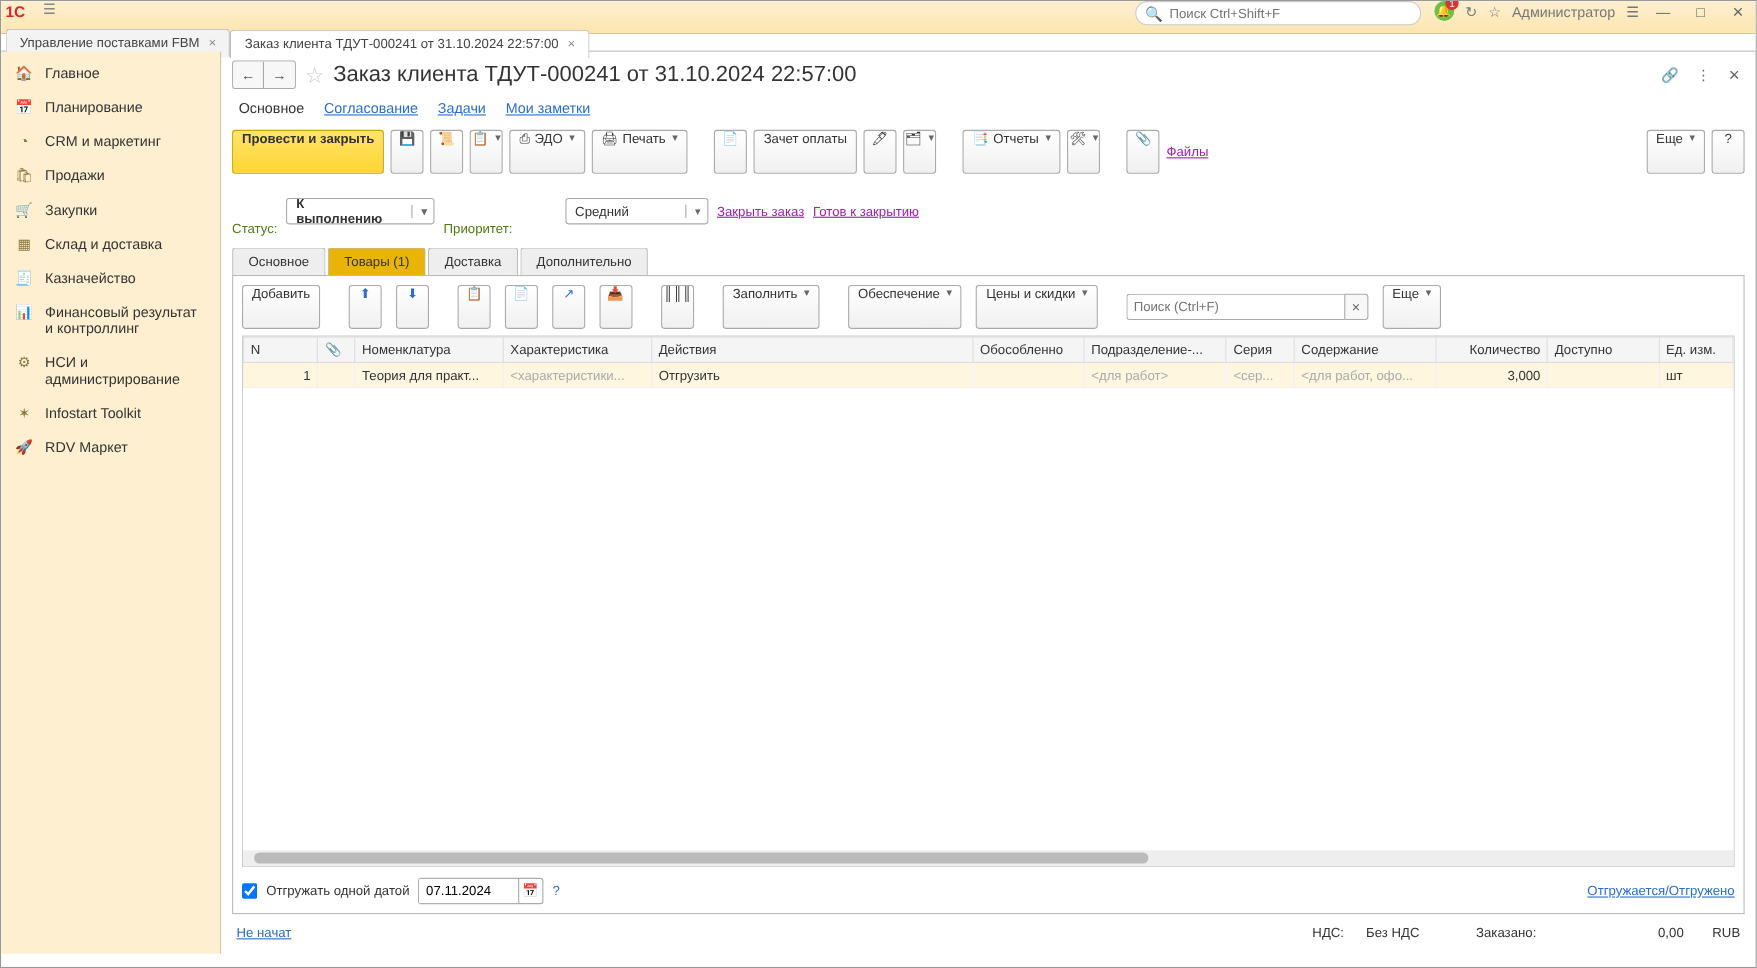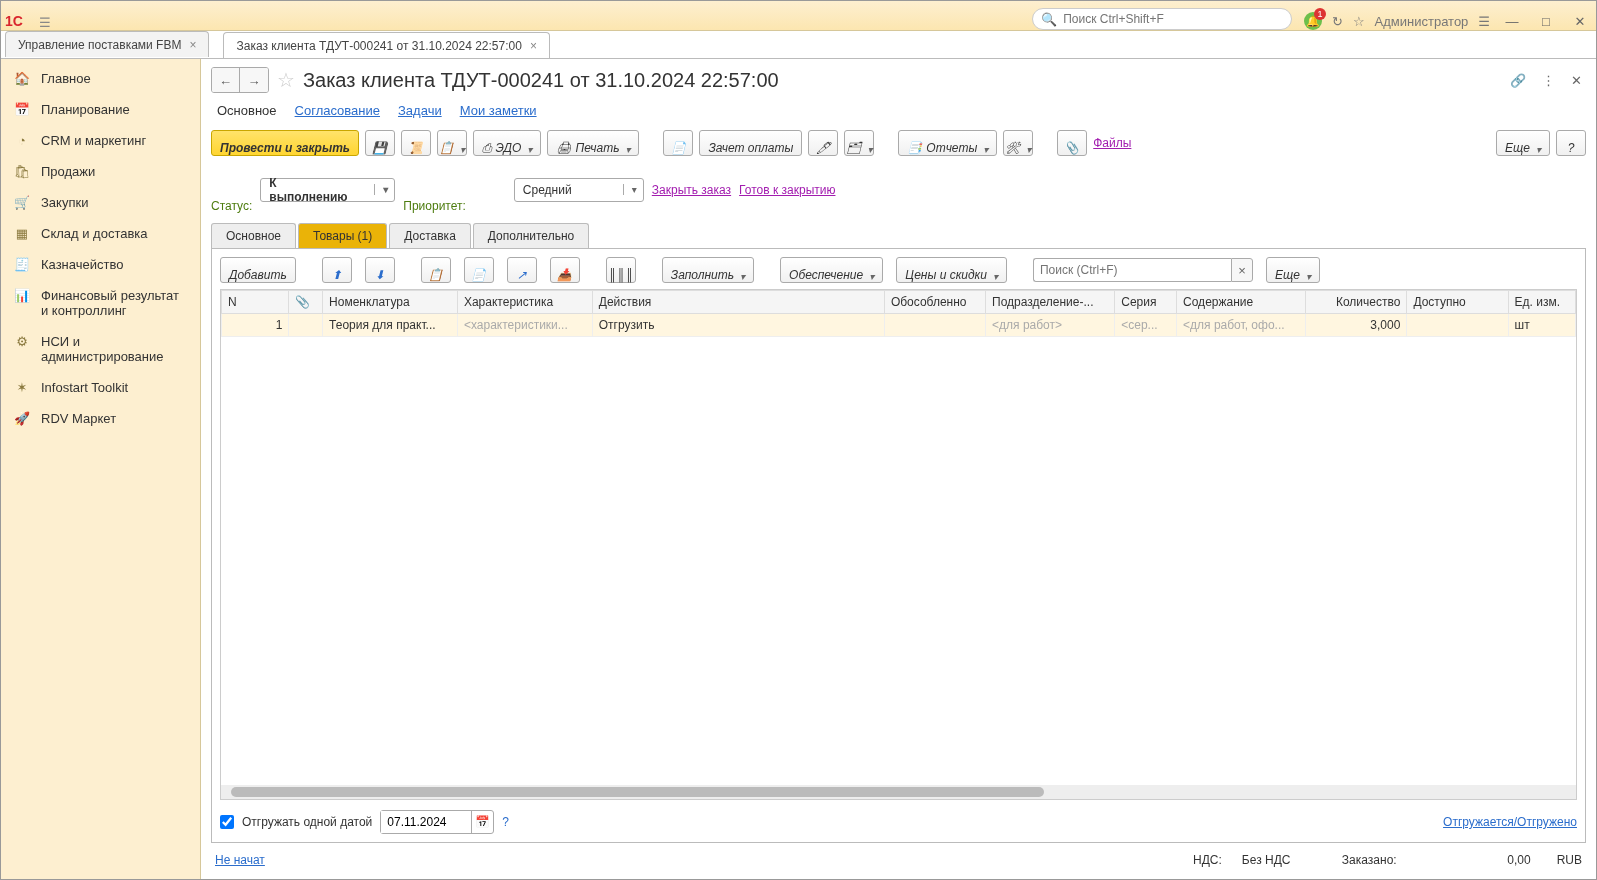--- a/index.html
+++ b/index.html
@@ -1,28 +1,28 @@
 <!DOCTYPE html>
 <html><head>
 <meta charset="utf-8">
 <style>
 * { box-sizing: border-box; margin: 0; padding: 0; font-family: Arial, sans-serif; }
 body { width: 1597px; height: 880px; overflow: hidden; background: #fff; font-size: 13px; color: #333; border: 1px solid #999; }
-.titlebar { height: 30px; background: linear-gradient(#fdefd0,#fce6b0); display: flex; align-items: flex-end; padding: 0 4px; border-bottom: 1px solid #d6c79a; }
+.titlebar { height: 30px; background: linear-gradient(#fdefd0,#fce6b0); display: flex; align-items: flex-start; padding: 0 4px; border-bottom: 1px solid #d6c79a; }
 .titlebar .logo { width: 24px; height: 18px; color: #d9262e; font-weight: bold; font-size: 14px; display: flex; align-items: center; }
 .titlebar .burger { margin: 0 10px; color: #888; cursor: pointer; }
 .titlebar .title { flex: 0 0 auto; color: #555; }
 .titlebar .spacer { flex: 1; }
 .titlebar .search { width: 260px; height: 22px; border: 1px solid #ccc; border-radius: 11px; background: #fff; display: flex; align-items: center; padding: 0 8px; color: #999; }
 .titlebar .search input { border: none; outline: none; flex: 1; font-size: 12px; color: #15803d; }
 .titlebar .right { display: flex; align-items: center; gap: 10px; margin-left: 12px; color: #777; }
 .titlebar .bell { position: relative; width:18px; height:18px; border-radius:50%; background:#6dbf4b; display:flex; align-items:center; justify-content:center;}
 .titlebar .bell .badge { position:absolute; top:-4px; right:-4px; background:#d33; color:#fff; font-size:9px; width:12px; height:12px; border-radius:50%; display:flex; align-items:center; justify-content:center;}
 .titlebar .winbtn { width: 24px; text-align: center; color: #666; cursor: pointer; }
-.tabs { height: 28px; background: #fff; display: flex; align-items: flex-start; border-bottom: 1px solid #bbb; padding-left: 4px; gap: 14px; }
+.tabs { height: 16px; background: #fff; display: flex; align-items: center; border-bottom: 1px solid #bbb; padding-left: 4px; gap: 0; }
 .tabs .tab { height: 26px; padding: 0 12px; display: flex; align-items: center; border: 1px solid #bbb; border-bottom: none; border-radius: 4px 4px 0 0; background: #f3f3f3; color: #444; cursor: pointer; font-size: 12px; }
 .tabs .tab.active { background: #fff; position: relative; top: 1px; }
 .tabs .tab .close { margin-left: 8px; color: #888; }
 .layout { display: flex; height: calc(100% - 58px); }
 .sidebar { width: 200px; background: #fdefd0; border-right: 1px solid #d6c79a; padding-top: 4px; }
 .sidebar .item { display: flex; align-items: flex-start; gap: 10px; padding: 8px 12px; color: #333; cursor: pointer; font-size: 13px; }
 .sidebar .item .ic { width: 18px; text-align: center; color: #8b7a3f; flex-shrink:0; }
 .content { flex: 1; display: flex; flex-direction: column; padding: 8px 10px; overflow:hidden; }
 .doc-head { display: flex; align-items: center; gap: 8px; margin-bottom: 10px; }
 .doc-head .navbtn { width: 28px; height: 24px; border: 1px solid #aaa; border-radius: 3px; display: flex; align-items: center; justify-content: center; color: #555; cursor: pointer; background:#f7f7f7;}
@@ -30,21 +30,21 @@
 .doc-head .navgroup .navbtn { border:none; border-right:1px solid #aaa; border-radius:0;}
 .doc-head .navgroup .navbtn:last-child{border-right:none;}
 .doc-head .star { color: #ccc; font-size: 20px; cursor: pointer; }
 .doc-head h1 { font-size: 20px; font-weight: normal; color: #333; }
 .doc-head .hspacer { flex: 1; }
 .doc-head .iconbtn { color: #666; cursor: pointer; padding:4px;}
 .subnav { display: flex; gap: 18px; margin-bottom: 12px; padding-left: 6px; font-size:13px;}
 .subnav .lnk { color: #2b6dcc; text-decoration: underline; cursor: pointer; }
 .subnav .cur { color: #333; text-decoration: none; }
 .toolbar { display: flex; align-items: center; gap: 6px; margin-bottom: 10px; flex-wrap: wrap; }
-.btn { height: 26px; border: 1px solid #aaa; border-radius: 3px; background: linear-gradient(#fff,#f0f0f0); padding: 0 8px; display: inline-flex; align-items: flex-end; gap: 4px; cursor: pointer; font-size: 12px; color:#333;font-style:italic;}
+.btn { height: 40px; border: 1px solid #aaa; border-radius: 3px; background: linear-gradient(#fff,#f0f0f0); padding: 0 8px; display: inline-flex; align-items: flex-start; gap: 4px; cursor: pointer; font-size: 12px; color:#333;}
 .btn.primary { background: linear-gradient(#ffe36b,#ffd531); border-color: #c9a600; font-weight: bold; }
 .btn.icon { width: 30px; justify-content: center; padding: 0; }
 .btn .dd { margin-left: 2px; color: #666; font-size: 10px; }
 .toolbar .tgap { width: 12px; }
 .toolbar .ts { flex:1; }
 .link { color: #a21caf; text-decoration: underline; cursor: pointer; font-size: 12px; }
 .statusrow { display: flex; align-items: center; gap: 8px; margin-bottom: 10px; font-size: 12px; }
 .statusrow label { color: #4d7c0f; margin-top: 33px; }
 .combo { display: inline-flex; align-items: center; border: 1px solid #aaa; border-radius: 3px; height: 24px; background: #fff; }
 .combo span { padding: 0 8px; }

